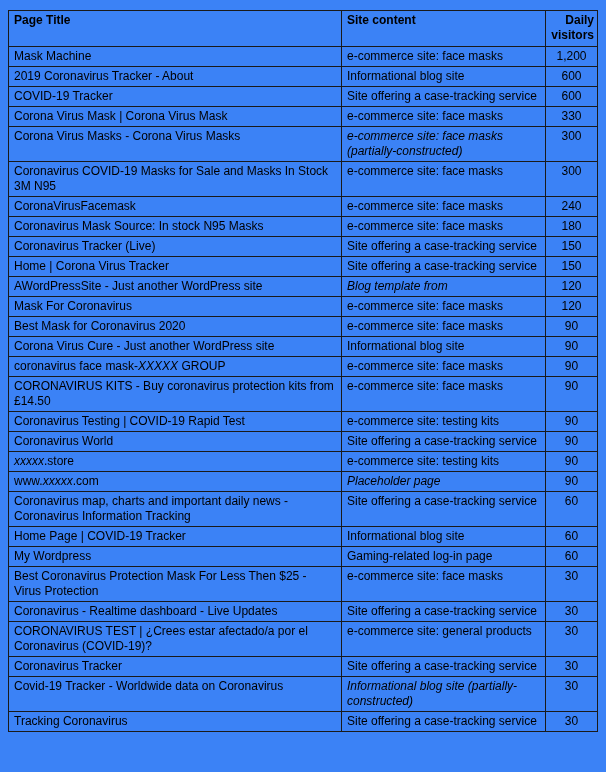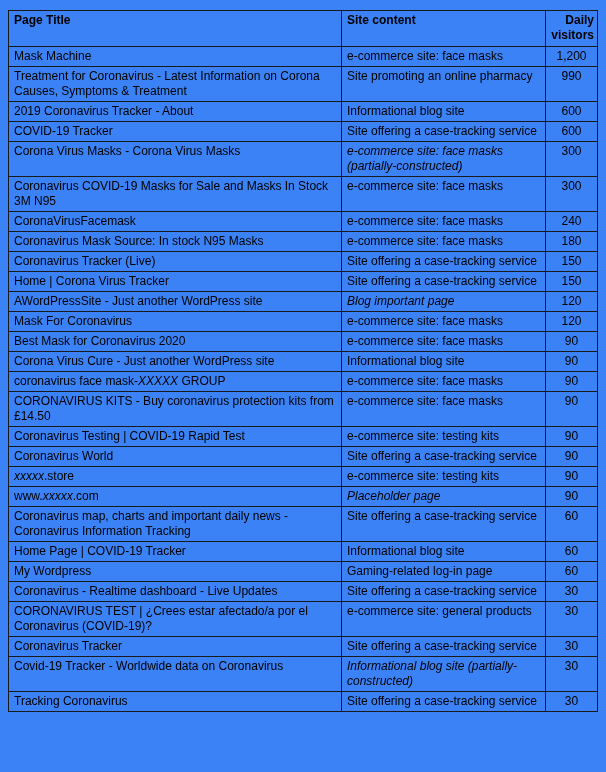--- a/index.html
+++ b/index.html
@@ -74,35 +74,35 @@
       </tr>
     </thead>
     <tbody>
 
         <tr>
           <td><span>Mask Machine</span></td>
           <td><span>e-commerce site: face masks</span></td>
           <td class="visitors">1,200</td>
         </tr>
         <tr>
-          <td><span>Treatment for Coronavirus - Latest Information on Corona Causes, Symptoms &amp; Treatment</span></td>
-          <td><span>Site promoting an online pharmacy</span></td>
-          <td class="visitors">990</td>
-        </tr>
-        <tr>
           <td><span>2019 Coronavirus Tracker - About</span></td>
           <td><span>Informational blog site</span></td>
           <td class="visitors">600</td>
         </tr>
         <tr>
           <td><span>COVID-19 Tracker</span></td>
           <td><span>Site offering a case-tracking service</span></td>
           <td class="visitors">600</td>
         </tr>
         <tr>
+          <td><span>Corona Virus Mask | Corona Virus Mask</span></td>
+          <td><span>e-commerce site: face masks</span></td>
+          <td class="visitors">330</td>
+        </tr>
+        <tr>
           <td><span>Corona Virus Masks - Corona Virus Masks</span></td>
           <td><span class="it">e-commerce site: face masks (partially-constructed)</span></td>
           <td class="visitors">300</td>
         </tr>
         <tr>
           <td><span>Coronavirus COVID-19 Masks for Sale and Masks In Stock 3M N95</span></td>
           <td><span>e-commerce site: face masks</span></td>
           <td class="visitors">300</td>
         </tr>
         <tr>
@@ -120,21 +120,21 @@
           <td><span>Site offering a case-tracking service</span></td>
           <td class="visitors">150</td>
         </tr>
         <tr>
           <td><span>Home | Corona Virus Tracker</span></td>
           <td><span>Site offering a case-tracking service</span></td>
           <td class="visitors">150</td>
         </tr>
         <tr>
           <td><span>AWordPressSite - Just another WordPress site</span></td>
-          <td><span class="it">Blog important page</span></td>
+          <td><span class="it">Blog template from</span></td>
           <td class="visitors">120</td>
         </tr>
         <tr>
           <td><span>Mask For Coronavirus</span></td>
           <td><span>e-commerce site: face masks</span></td>
           <td class="visitors">120</td>
         </tr>
         <tr>
           <td><span>Best Mask for Coronavirus 2020</span></td>
           <td><span>e-commerce site: face masks</span></td>
@@ -182,20 +182,25 @@
         </tr>
         <tr>
           <td><span>Home Page | COVID-19 Tracker</span></td>
           <td><span>Informational blog site</span></td>
           <td class="visitors">60</td>
         </tr>
         <tr>
           <td><span>My Wordpress</span></td>
           <td><span>Gaming-related log-in page</span></td>
           <td class="visitors">60</td>
+        </tr>
+        <tr>
+          <td><span>Best Coronavirus Protection Mask For Less Then $25 - Virus Protection</span></td>
+          <td><span>e-commerce site: face masks</span></td>
+          <td class="visitors">30</td>
         </tr>
         <tr>
           <td><span>Coronavirus - Realtime dashboard - Live Updates</span></td>
           <td><span>Site offering a case-tracking service</span></td>
           <td class="visitors">30</td>
         </tr>
         <tr>
           <td><span>CORONAVIRUS TEST | ¿Crees estar afectado/a por el Coronavirus (COVID-19)?</span></td>
           <td><span>e-commerce site: general products</span></td>
           <td class="visitors">30</td>

